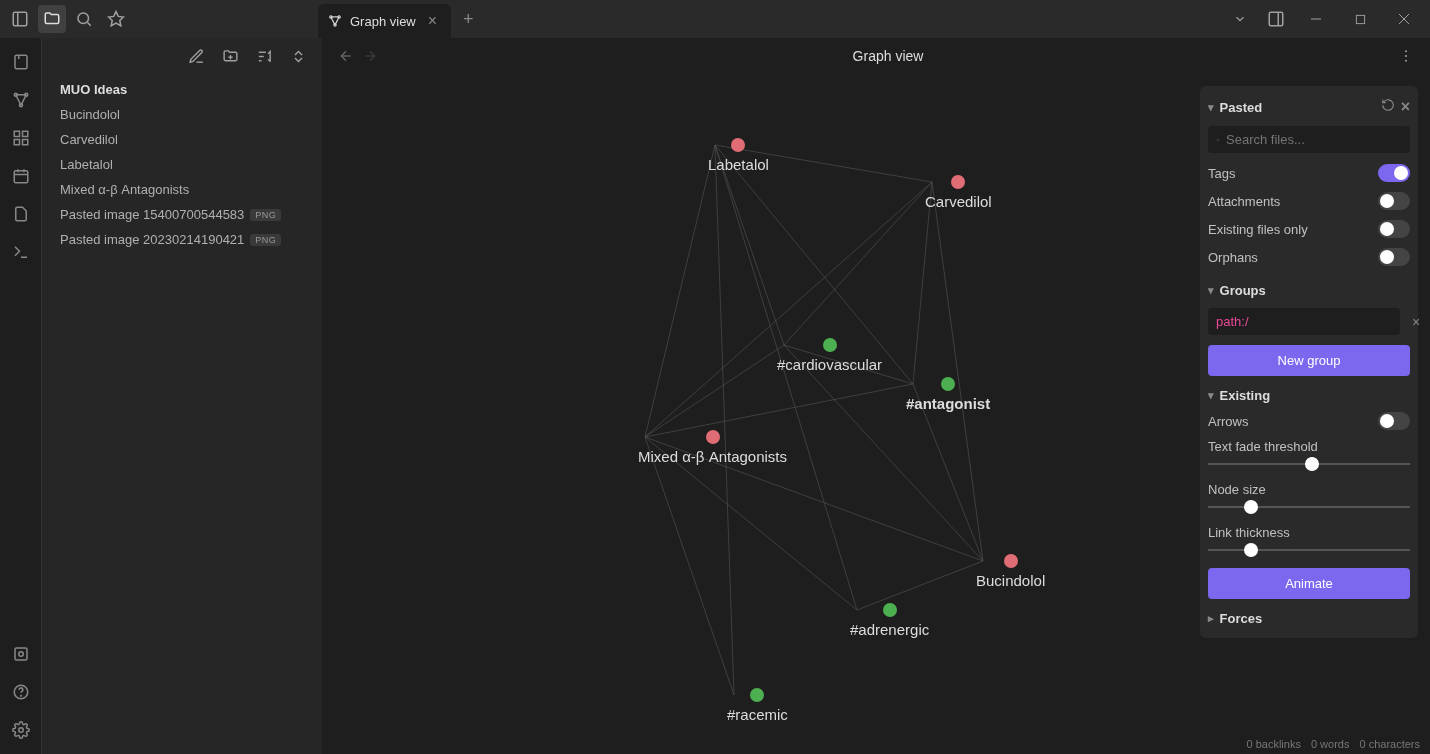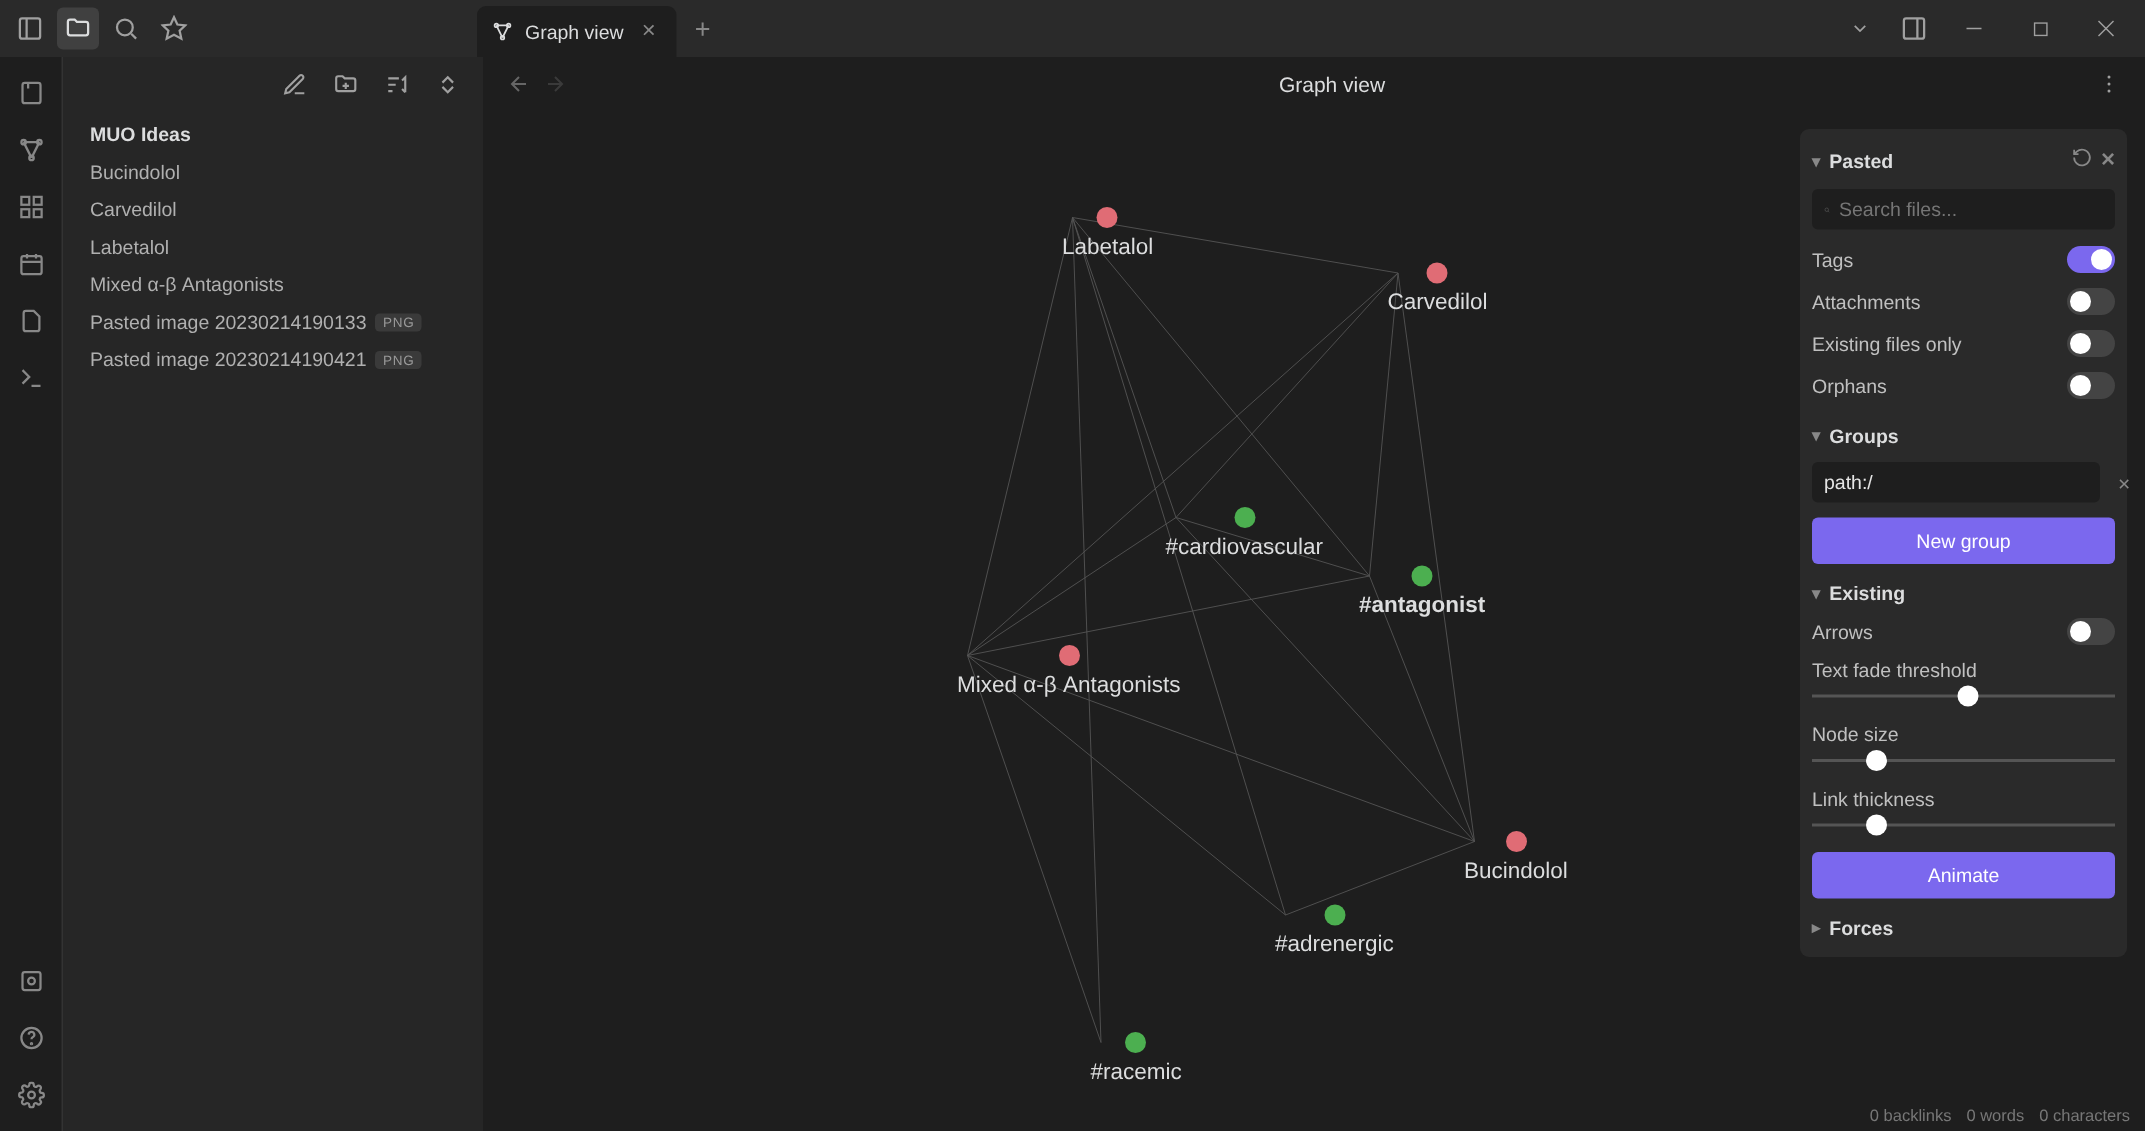--- a/index.html
+++ b/index.html
@@ -312,21 +312,21 @@
   align-items: center;
   gap: 6px;
   margin: 6px 0;
 }
 .group-input {
   flex: 1;
   background: #1e1e1e;
   border: none;
   border-radius: 4px;
   padding: 6px 8px;
-  color: #e5e5e5;
+  color: #ec4899;
   font-size: 13px;
   outline: none;
 }
 .color-dot {
   width: 16px;
   height: 16px;
   border-radius: 50%;
   background: #e06c75;
   cursor: pointer;
 }
@@ -570,21 +570,21 @@
           <div class="file-item">
             <span>Carvedilol</span>
           </div>
           <div class="file-item">
             <span>Labetalol</span>
           </div>
           <div class="file-item">
             <span>Mixed α-β Antagonists</span>
           </div>
           <div class="file-item">
-            <span>Pasted image 20230214190133</span>
+            <span>Pasted image 15400700544583</span>
             <span class="badge">PNG</span>
           </div>
           <div class="file-item">
             <span>Pasted image 20230214190421</span>
             <span class="badge">PNG</span>
           </div>
         </div>
     </div>
   </div>
 

